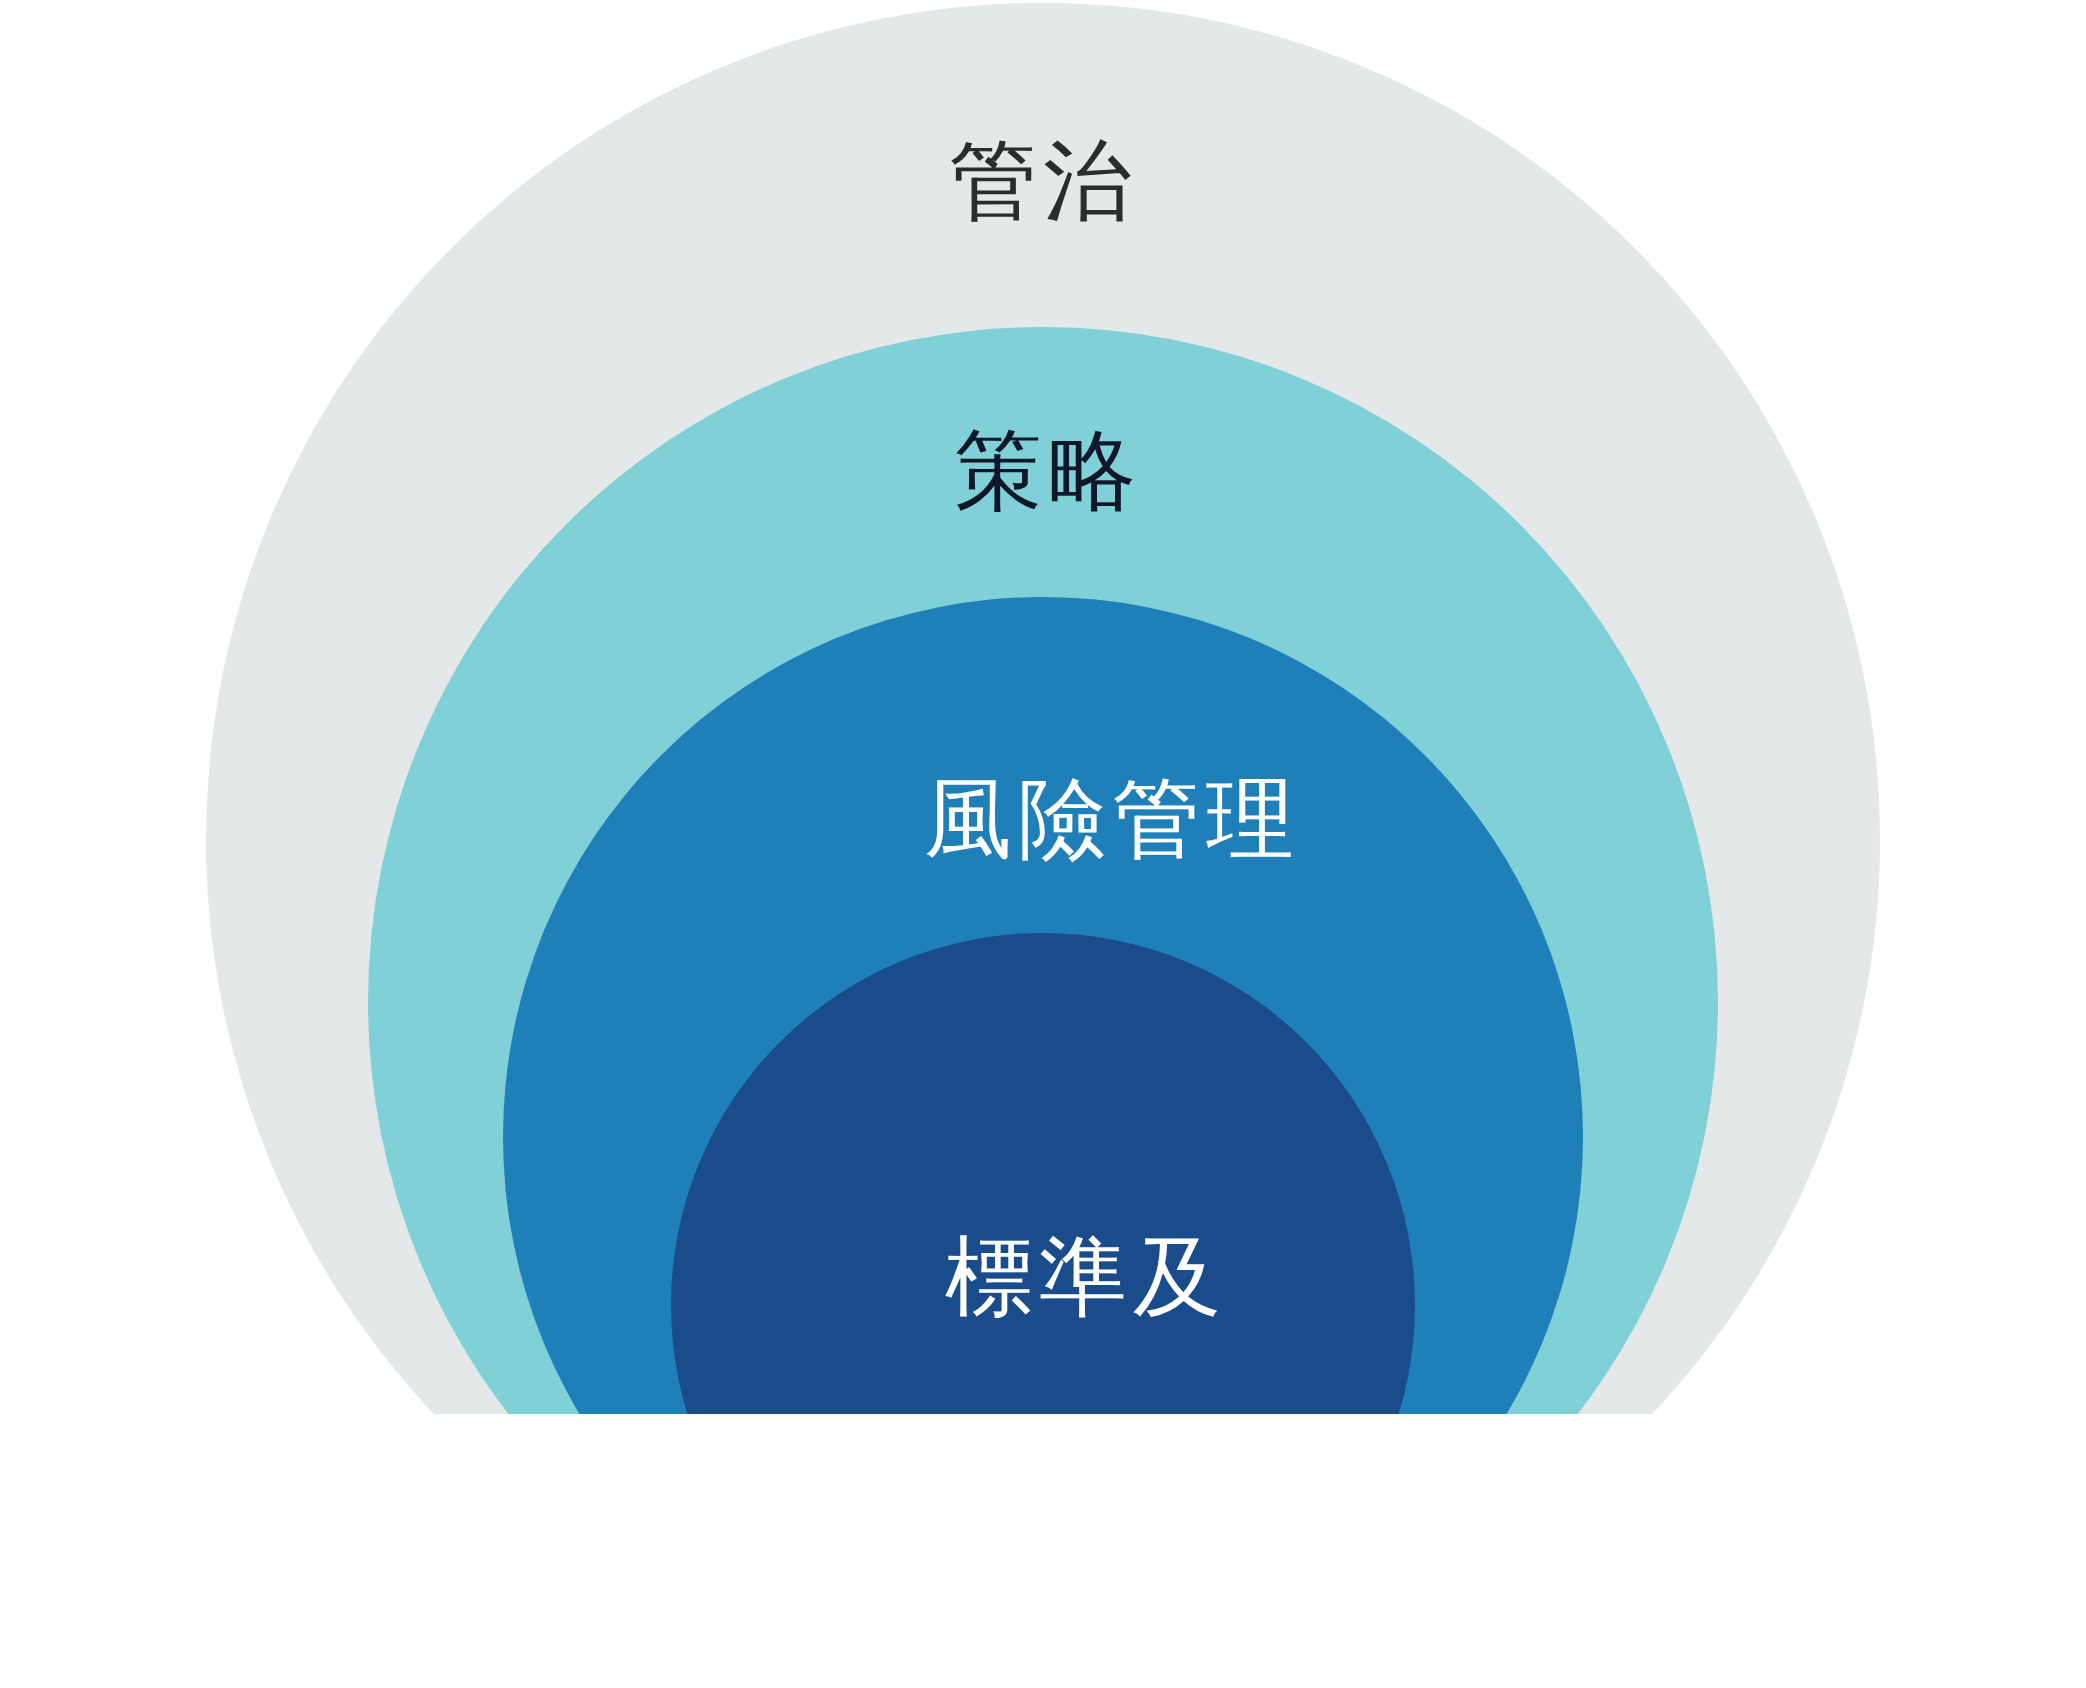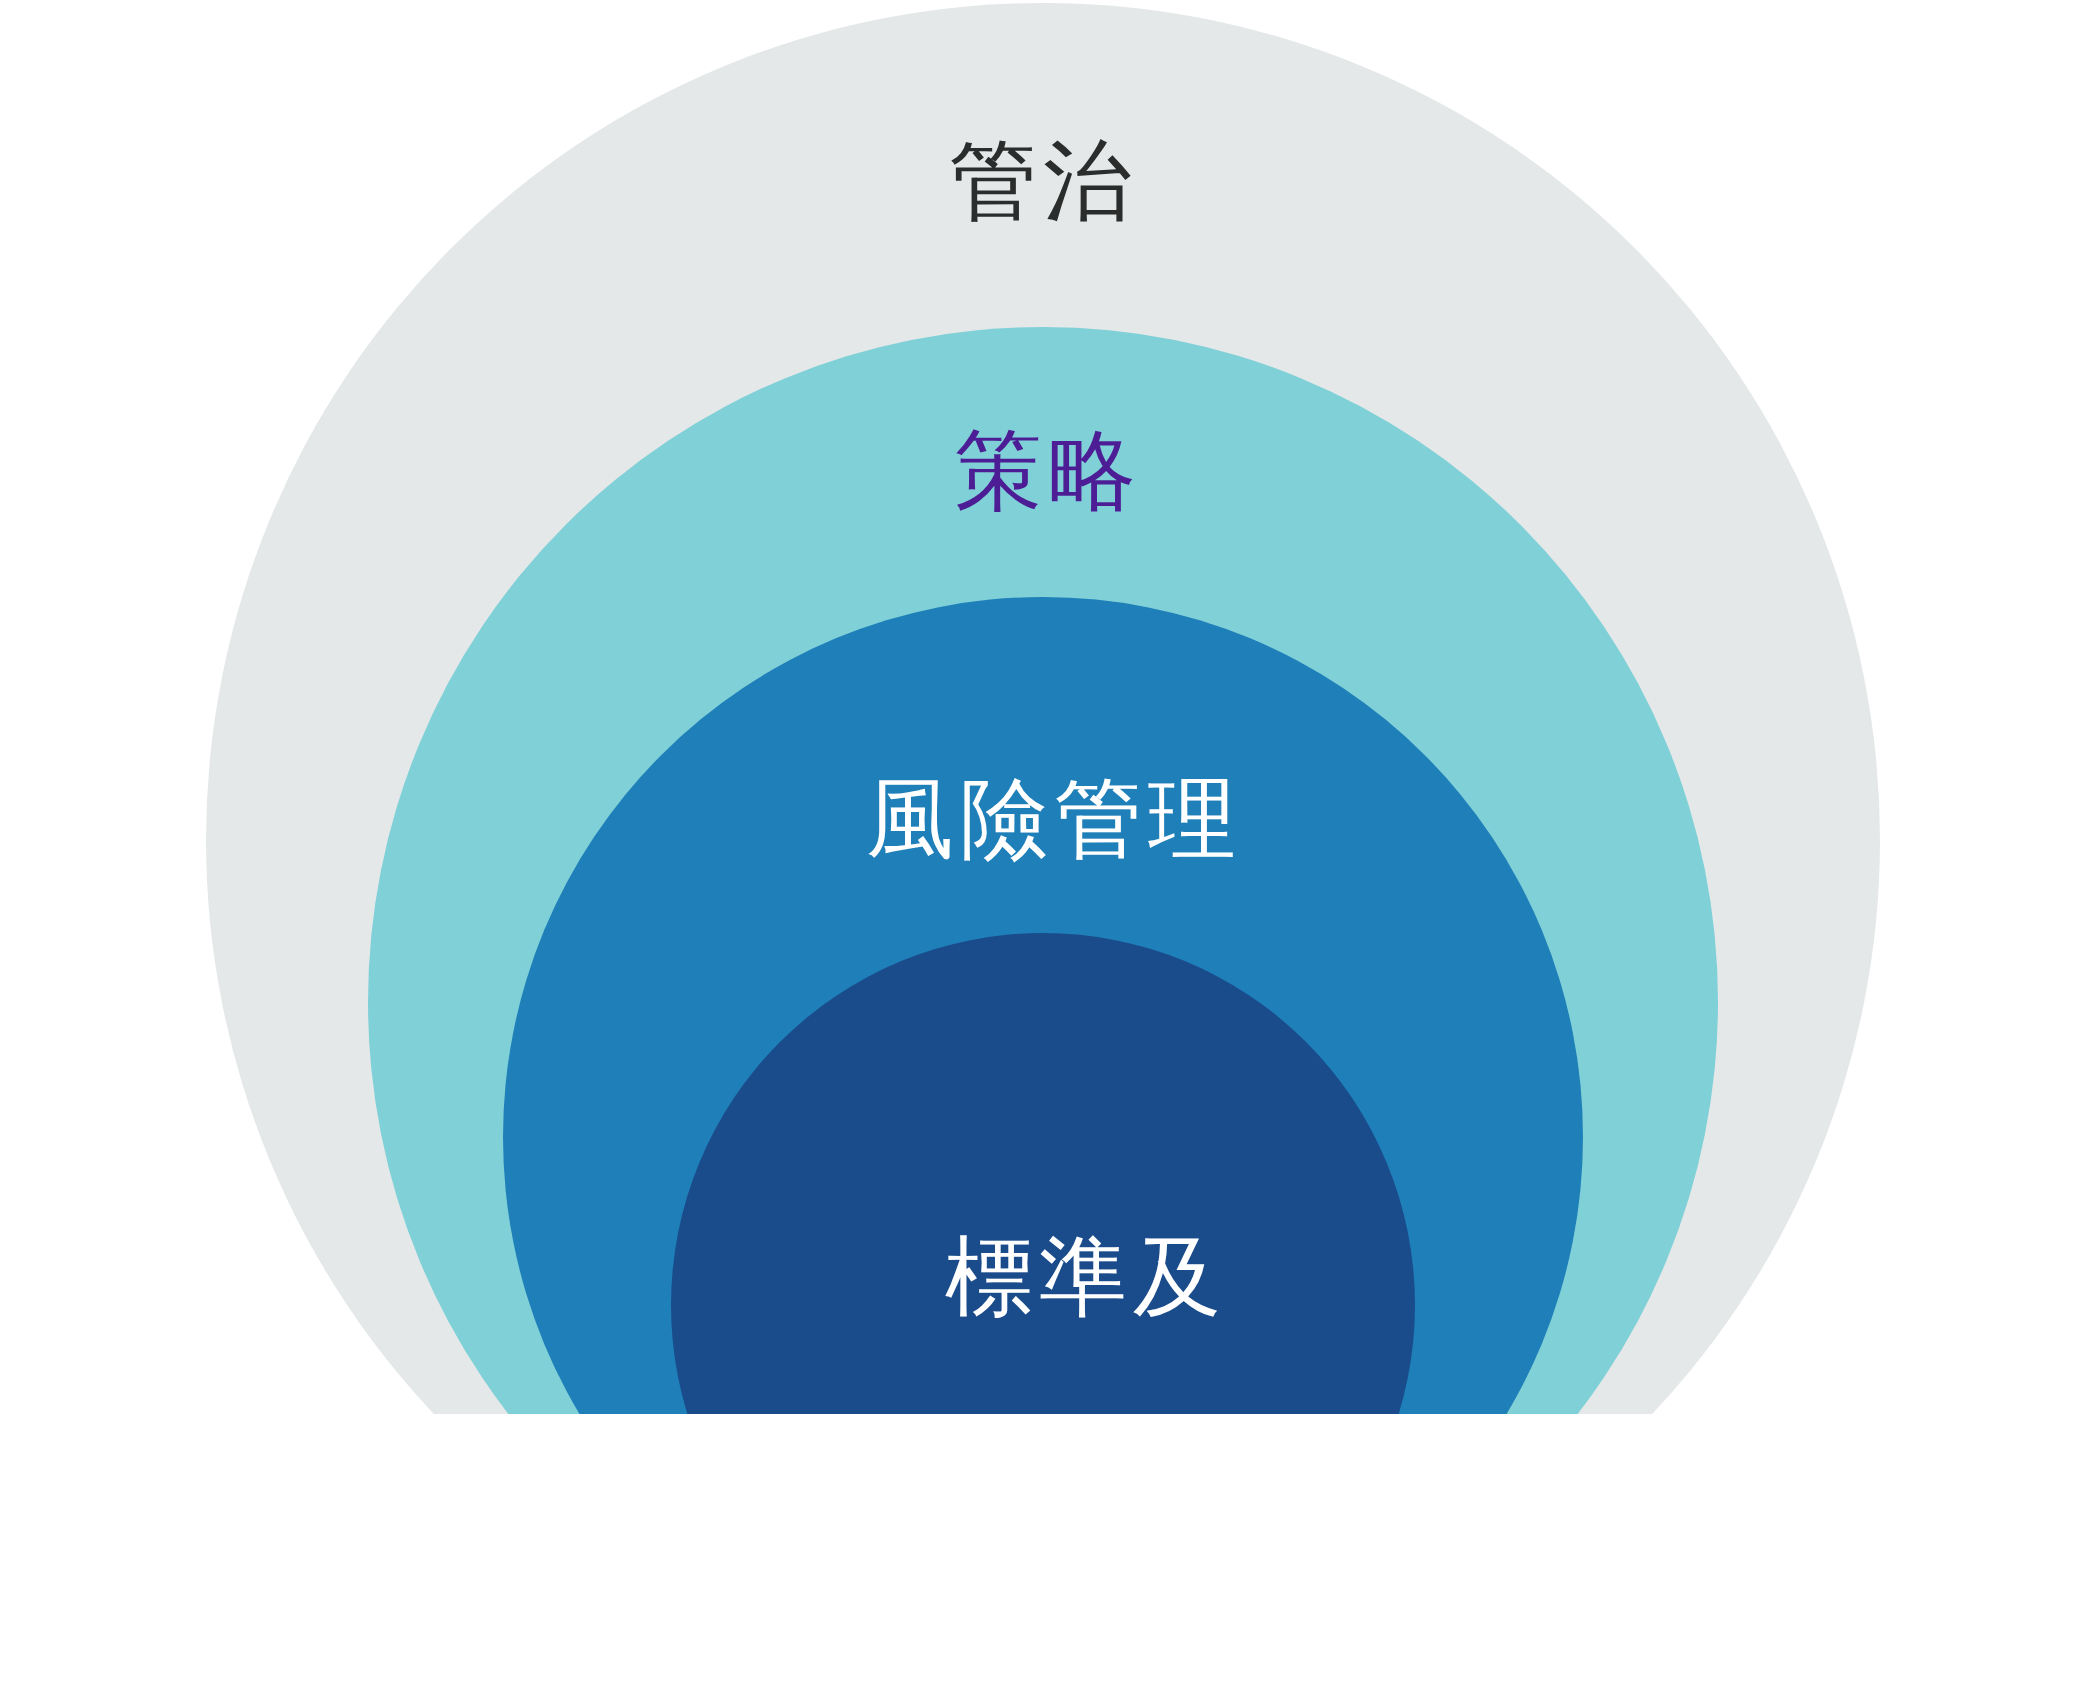--- a/index.html
+++ b/index.html
@@ -41,40 +41,40 @@
     transform: translateX(-50%);
     text-align: center;
     font-size: 88px;
     font-weight: 400;
     letter-spacing: 6px;
     line-height: 1.2;
     white-space: nowrap;
   }
   .label-governance { left: 1043px; top: 128px; }
   .label-strategy   { left: 1048px; top: 418px; }
-  .label-risk       { left: 1054px; top: 766px; text-align: center; }
+  .label-risk       { left: 1112px; top: 766px; text-align: center; }
   .label-standards  { left: 1046px; top: 1224px; white-space: normal; margin-left: 40px; }
   .label-standards .line { display: block; }
 </style>
 </head>
 <body>
 
 <div class="canvas" style="background-color: rgb(255, 255, 255);">
 
   <div class="circle circle-governance" style="background-color: rgb(229, 232, 233);"></div>
 
   <div class="circle circle-strategy" style="background-color: rgb(128, 208, 215);"></div>
 
   <div class="circle circle-risk" style="background-color: rgb(30, 127, 185);"></div>
 
   <div class="circle circle-standards" style="background-color: rgb(26, 76, 140);"></div>
 
   <div class="layer-label label-governance" style="color: rgb(43, 45, 45);">管治</div>
 
-  <div class="layer-label label-strategy" style="color: #4c1d95;">策略</div>
+  <div class="layer-label label-strategy" style="color: #0f172a;">策略</div>
 
   <div class="layer-label label-risk" style="color: rgb(255, 255, 255);">風險管理</div>
 
   <div class="layer-label label-standards" style="color: rgb(255, 255, 255);">
     <span class="line">標準及</span>
   </div>
 
 </div>
 
 </body></html>

